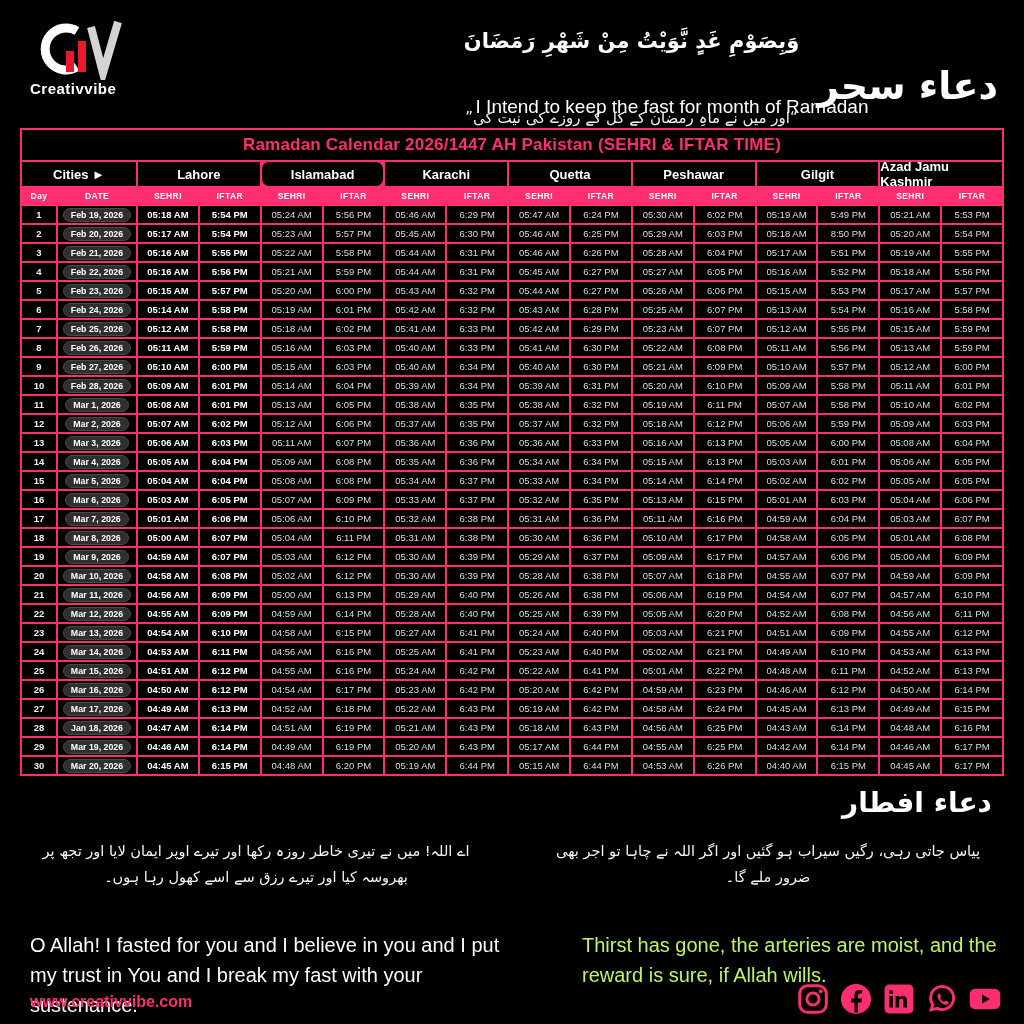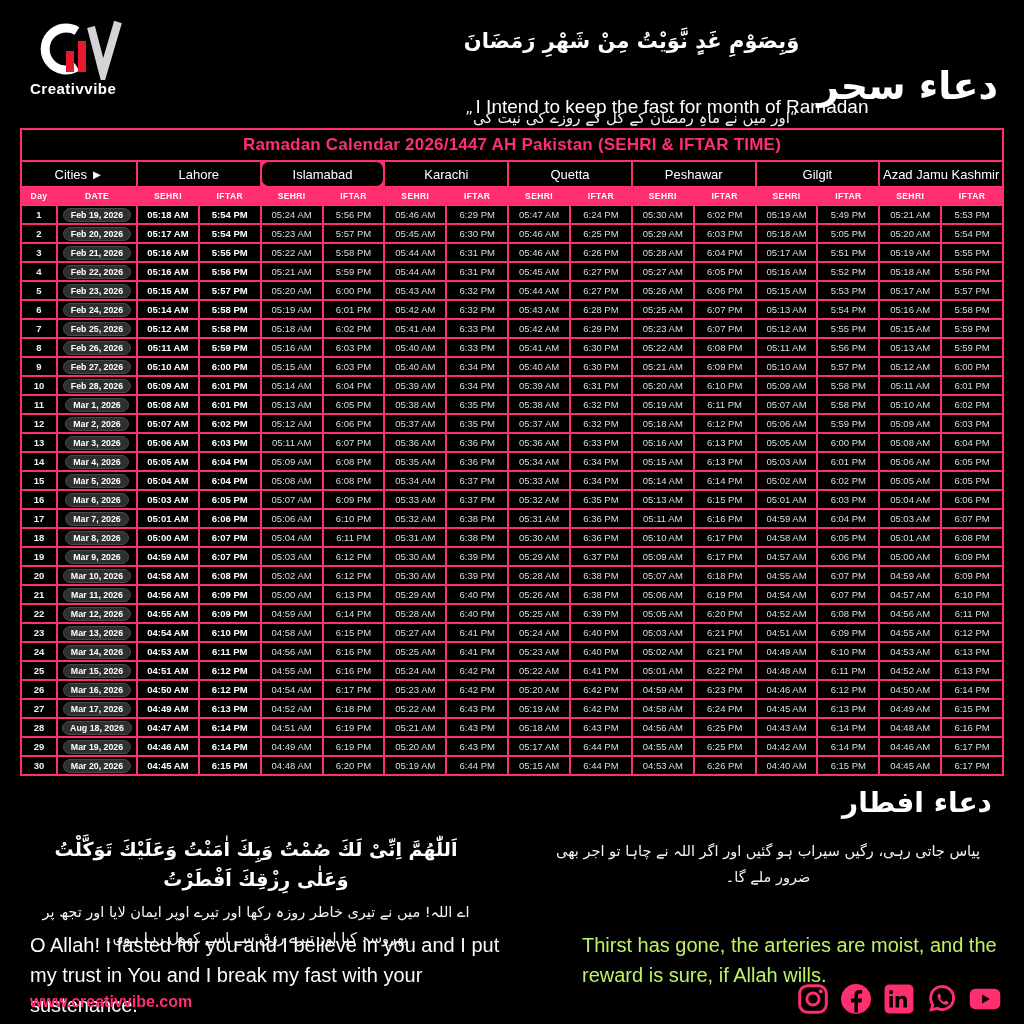--- a/index.html
+++ b/index.html
@@ -23,21 +23,21 @@
 
   
   .calendar {
     position:absolute; left:20px; top:128px; width:984px;
     display:grid; grid-template-columns:34px 78px repeat(14,1fr);
     grid-template-rows:30px 24px 16px; grid-auto-rows:17px;
     gap:2px; background:var(--accent); border:2px solid var(--accent);
   }
   .cell { background:#000; display:flex; align-items:center; justify-content:center; overflow:hidden; }
   .title { grid-column:1/-1; color:var(--accent); font-size:17px; font-weight:bold; letter-spacing:.2px; }
-  .city { grid-column:span 2; font-size:13px; font-weight:normal; color:#fff; }
+  .city { grid-column:span 2; font-size:13px; font-weight:bold; color:#fff; }
   .subhead { background:var(--accent); color:#fff; font-size:8.5px; font-weight:bold; letter-spacing:.4px; }
   .daynum { font-size:9.5px; font-weight:bold; color:#f1f1f1; }
   .datepill { background:#2f2f2f; border:1px solid #484848; border-radius:9px; padding:1px 7px;
               font-size:8.8px; font-weight:bold; color:#fff; white-space:nowrap; }
   .time { font-size:9.5px; color:#dcdcdc; }
   .time.strong { font-weight:bold; color:#fff; }
 
   
   .calligraphy-iftar { position:absolute; top:786px; right:32px; font-size:28px; font-weight:bold; }
   .dua-row { position:absolute; top:834px; left:0; width:100%; display:flex; }
@@ -126,21 +126,21 @@
     <div class="cell time strong">5:54 PM</div>
     <div class="cell time">05:23 AM</div>
     <div class="cell time">5:57 PM</div>
     <div class="cell time">05:45 AM</div>
     <div class="cell time">6:30 PM</div>
     <div class="cell time">05:46 AM</div>
     <div class="cell time">6:25 PM</div>
     <div class="cell time">05:29 AM</div>
     <div class="cell time">6:03 PM</div>
     <div class="cell time">05:18 AM</div>
-    <div class="cell time">5:05 PM</div>
+    <div class="cell time">8:50 PM</div>
     <div class="cell time">05:20 AM</div>
     <div class="cell time">5:54 PM</div>
     <div class="cell daynum">3</div>
     <div class="cell ">
       <span class="datepill">Feb 21, 2026</span>
     </div>
     <div class="cell time strong">05:16 AM</div>
     <div class="cell time strong">5:55 PM</div>
     <div class="cell time">05:22 AM</div>
     <div class="cell time">5:58 PM</div>
@@ -581,21 +581,21 @@
     <div class="cell time">05:19 AM</div>
     <div class="cell time">6:42 PM</div>
     <div class="cell time">04:58 AM</div>
     <div class="cell time">6:24 PM</div>
     <div class="cell time">04:45 AM</div>
     <div class="cell time">6:13 PM</div>
     <div class="cell time">04:49 AM</div>
     <div class="cell time">6:15 PM</div>
     <div class="cell daynum">28</div>
     <div class="cell ">
-      <span class="datepill">Aug 18, 2026</span>
+      <span class="datepill">Jan 18, 2026</span>
     </div>
     <div class="cell time strong">04:47 AM</div>
     <div class="cell time strong">6:14 PM</div>
     <div class="cell time">04:51 AM</div>
     <div class="cell time">6:19 PM</div>
     <div class="cell time">05:21 AM</div>
     <div class="cell time">6:43 PM</div>
     <div class="cell time">05:18 AM</div>
     <div class="cell time">6:43 PM</div>
     <div class="cell time">04:56 AM</div>
@@ -639,21 +639,20 @@
     <div class="cell time">04:40 AM</div>
     <div class="cell time">6:15 PM</div>
     <div class="cell time">04:45 AM</div>
     <div class="cell time">6:17 PM</div>
   </div>
 
 <div class="arabic calligraphy-iftar">دعاء افطار</div>
 
 <div class="dua-row">
   <div class="dua-col">
-    <div class="arabic dua-arabic">اَللّٰهُمَّ اِنِّیْ لَكَ صُمْتُ وَبِكَ اٰمَنْتُ وَعَلَيْكَ تَوَكَّلْتُ وَعَلٰى رِزْقِكَ اَفْطَرْتُ</div>
     <div class="arabic dua-urdu">اے اللہ! میں نے تیری خاطر روزہ رکھا اور تیرے اوپر ایمان لایا اور تجھ پر بھروسہ کیا اور تیرے رزق سے اسے کھول رہا ہوں۔</div>
   </div>
   <div class="dua-col">
     <div class="arabic dua-urdu">پیاس جاتی رہی، رگیں سیراب ہو گئیں اور اگر اللہ نے چاہا تو اجر بھی ضرور ملے گا۔</div>
   </div>
 </div>
 
 <div class="eng-left">O Allah! I fasted for you and I believe in you and I put my trust in You and I break my fast with your sustenance.</div>
 <div class="eng-right">Thirst has gone, the arteries are moist, and the reward is sure, if Allah wills.</div>
 

